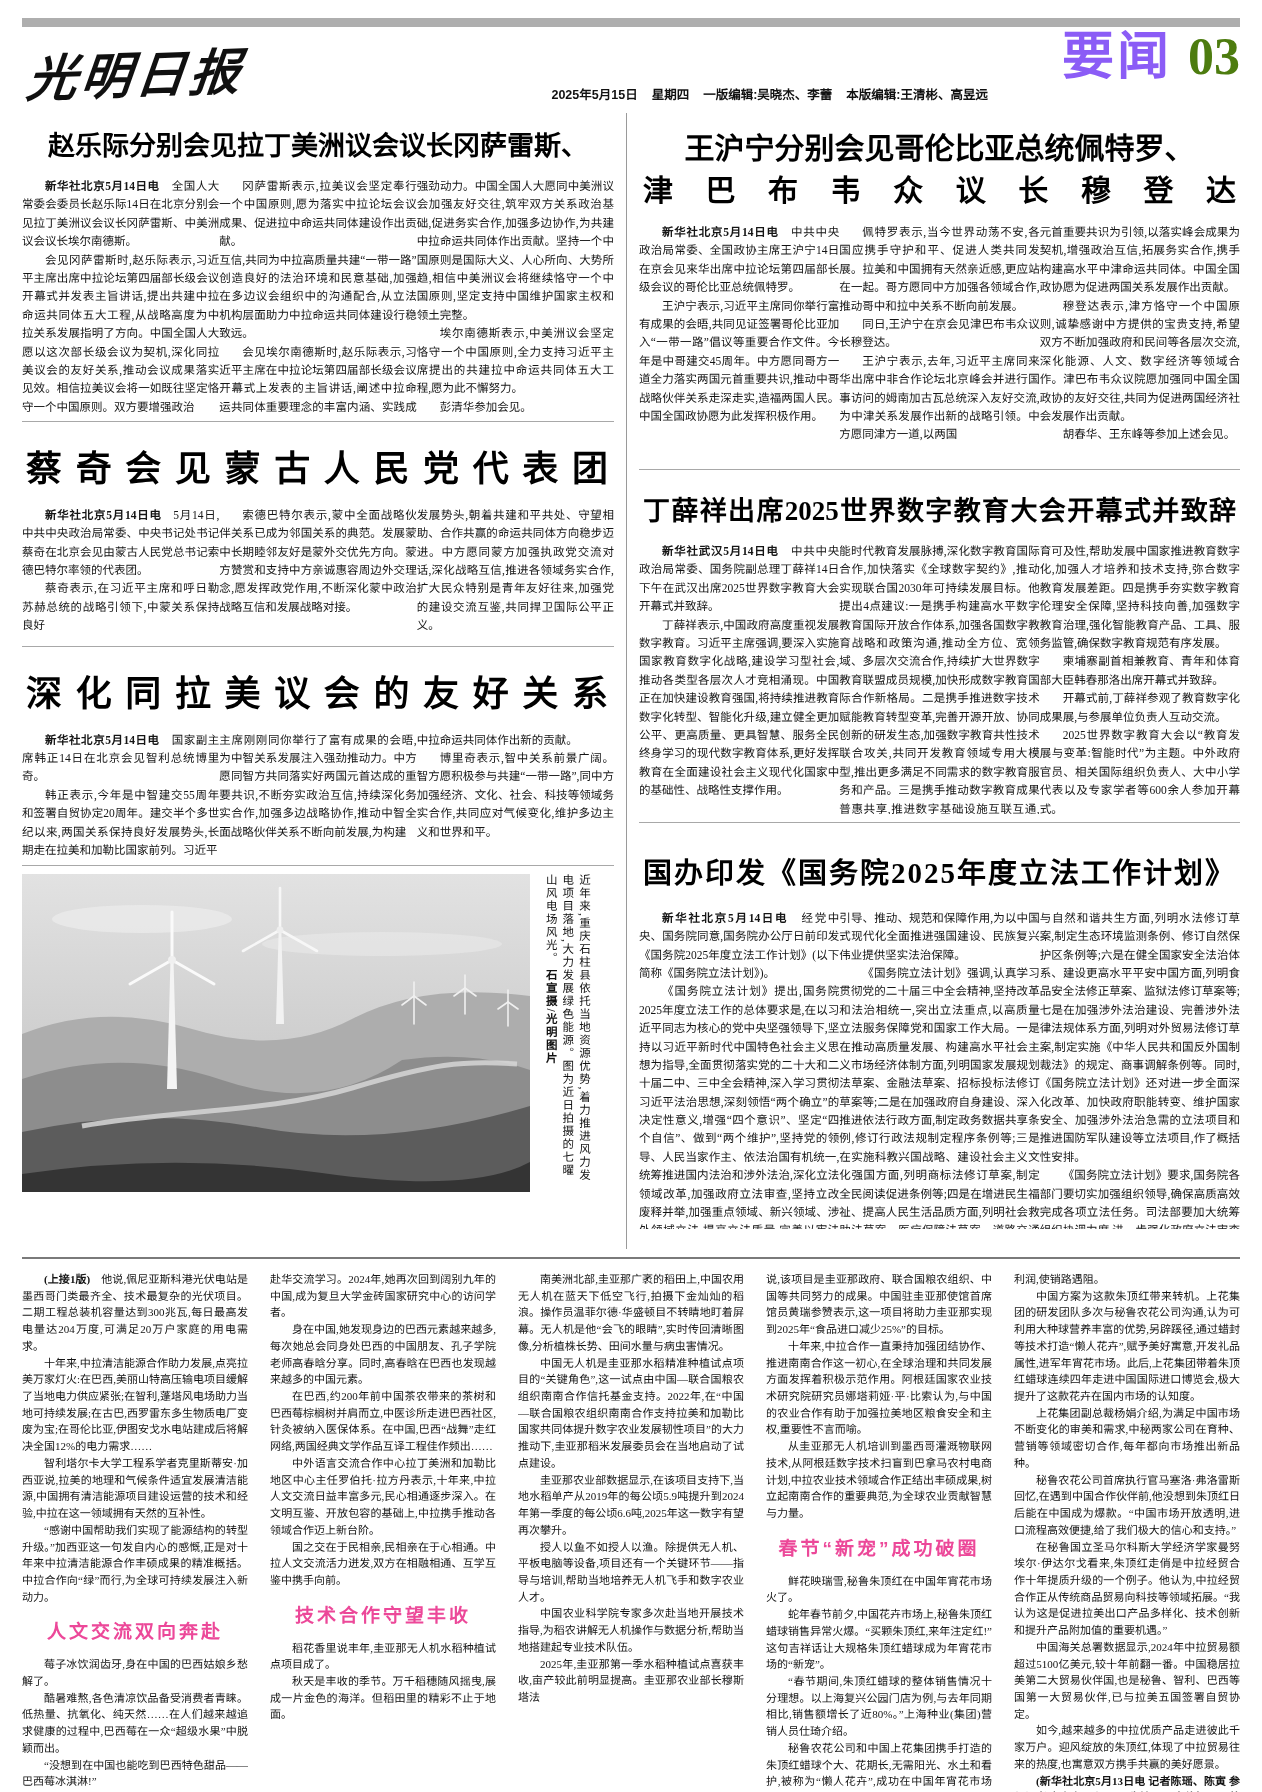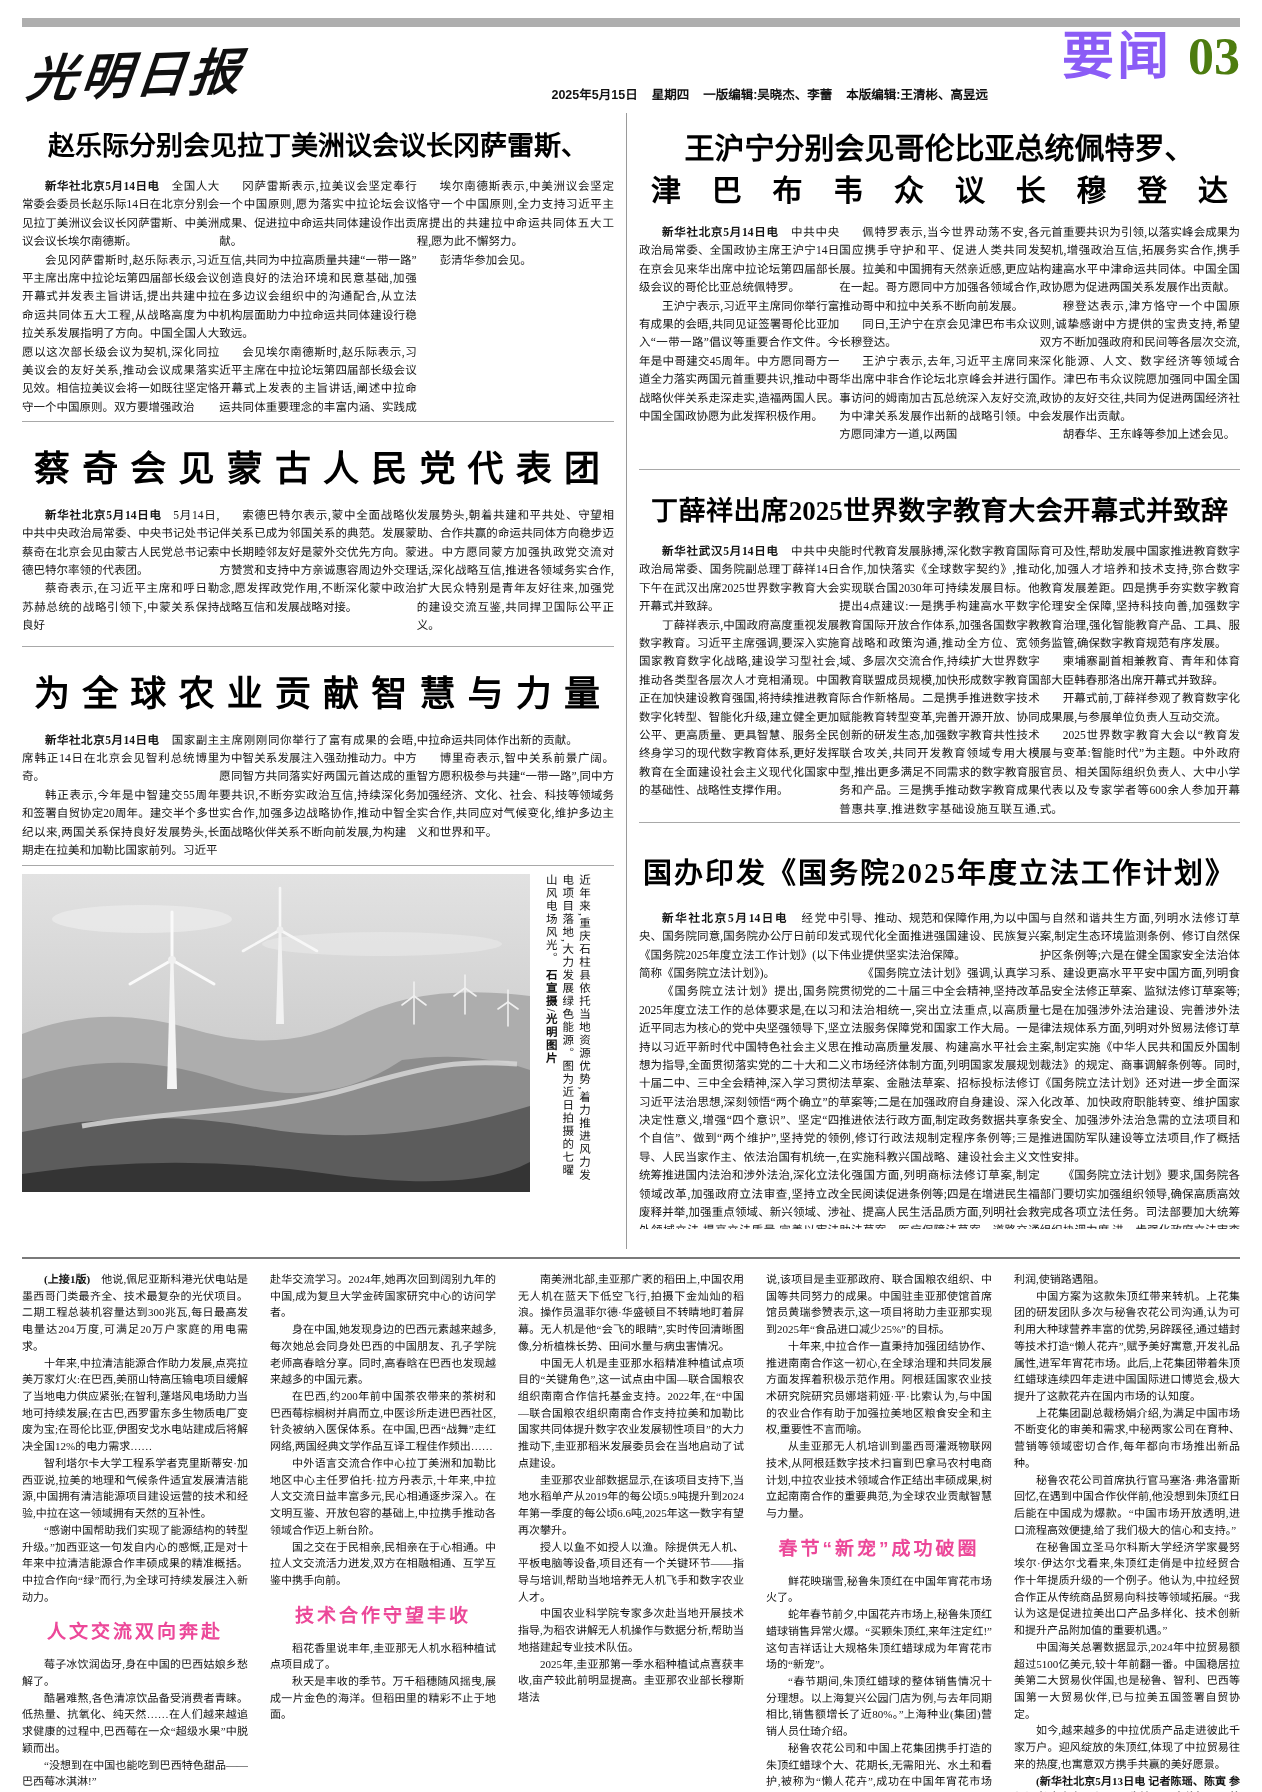--- a/index.html
+++ b/index.html
@@ -17,21 +17,21 @@
   .dateline{position:absolute;right:252px;bottom:6px;font-size:12.5px;white-space:nowrap;
             font-family:"Liberation Sans","DejaVu Sans",sans-serif;color:#111;font-weight:bold}
   .dateline span{margin-left:14px}
   .main{display:flex;height:1136px;overflow:hidden;margin-top:4px}
   .half{overflow:hidden}
   .half.left{width:592px}
   .half.right{flex:1}
   .vdiv{width:1px;background:#9a9a9a;margin:0 12px}
   .rule{border:0;border-top:1px solid #a8a8a8;margin:8px 0}
   .article{overflow:hidden}
-  .headline{font-weight:bold;text-align:center;color:#000;margin:16px 12px 13px;line-height:1.3}
+  .headline{font-weight:bold;text-align:center;color:#000;margin:16px 4px 13px;line-height:1.3}
   .hl-line{display:block}
   .spread{text-align:justify;text-align-last:justify}
   .h-two .hl-line{margin:3px 0}
   .fs27{font-size:27px}.fs29{font-size:29px}.fs30{font-size:30px}.fs36{font-size:36px;letter-spacing:2px}
   .body3{display:flex;overflow:hidden}
   .col{flex:1;font-size:11.5px;line-height:1.6;text-align:justify;overflow:hidden}
   .para{text-indent:2em}
   .para.cont{text-indent:0}
   .para b{font-weight:bold}
   .photo-row{display:flex;margin-top:6px;height:322px;overflow:hidden}
@@ -73,20 +73,21 @@
           <div class="col">
               <p class="para"><b>新华社北京5月14日电</b> 全国人大常委会委员长赵乐际14日在北京分别会见拉丁美洲议会议长冈萨雷斯、中美洲议会议长埃尔南德斯。</p>
               <p class="para">会见冈萨雷斯时,赵乐际表示,习近平主席出席中拉论坛第四届部长级会议开幕式并发表主旨讲话,提出共建中拉命运共同体五大工程,从战略高度为中拉关系发展指明了方向。中国全国人大愿以这次部长级会议为契机,深化同拉美议会的友好关系,推动会议成果落实见效。相信拉美议会将一如既往坚定恪守一个中国原则。双方要增强政治</p>
             </div>
           <div class="col">
               <p class="para">冈萨雷斯表示,拉美议会坚定奉行一个中国原则,愿为落实中拉论坛会议成果、促进拉中命运共同体建设作出贡献。</p>
               <p class="para cont">互信,共同为中拉高质量共建“一带一路”创造良好的法治环境和民意基础,加强在多边议会组织中的沟通配合,从立法机构层面助力中拉命运共同体建设行稳致远。</p>
               <p class="para">会见埃尔南德斯时,赵乐际表示,习近平主席在中拉论坛第四届部长级会议开幕式上发表的主旨讲话,阐述中拉命运共同体重要理念的丰富内涵、实践成就和广阔前景,为中拉携手前行注入</p>
             </div>
           <div class="col">
+              <p class="para cont">强劲动力。中国全国人大愿同中美洲议会加强友好交往,筑牢双方关系政治基础,促进务实合作,加强多边协作,为共建中拉命运共同体作出贡献。坚持一个中国原则是国际大义、人心所向、大势所趋,相信中美洲议会将继续恪守一个中国原则,坚定支持中国维护国家主权和领土完整。</p>
               <p class="para">埃尔南德斯表示,中美洲议会坚定恪守一个中国原则,全力支持习近平主席提出的共建拉中命运共同体五大工程,愿为此不懈努力。</p>
               <p class="para">彭清华参加会见。</p>
             </div>
         </div>
       </article>
 
       <hr class="rule">
 
       <article class="article">
         <h1 class="headline">
@@ -103,21 +104,21 @@
           <div class="col">
               <p class="para cont">发展势头,朝着共建和平共处、守望相助、合作共赢的命运共同体方向稳步迈进。中方愿同蒙方加强执政党交流对话,深化战略互信,推进各领域务实合作,扩大民众特别是青年友好往来,加强党的建设交流互鉴,共同捍卫国际公平正义。</p>
             </div>
         </div>
       </article>
 
       <hr class="rule">
 
       <article class="article">
         <h1 class="headline">
-          <span class="hl-line fs36 spread">为全球农业贡献智慧与力量</span>
+          <span class="hl-line fs36 spread">深化同拉美议会的友好关系</span>
         </h1>
         <div class="body3" style="height:126px">
           <div class="col">
               <p class="para"><b>新华社北京5月14日电</b> 国家副主席韩正14日在北京会见智利总统博里奇。</p>
               <p class="para">韩正表示,今年是中智建交55周年和签署自贸协定20周年。建交半个多世纪以来,两国关系保持良好发展势头,长期走在拉美和加勒比国家前列。习近平</p>
             </div>
           <div class="col">
               <p class="para cont">主席刚刚同你举行了富有成果的会晤,为中智关系发展注入强劲推动力。中方愿同智方共同落实好两国元首达成的重要共识,不断夯实政治互信,持续深化务实合作,加强多边战略协作,推动中智全面战略伙伴关系不断向前发展,为构建</p>
             </div>
           <div class="col">

